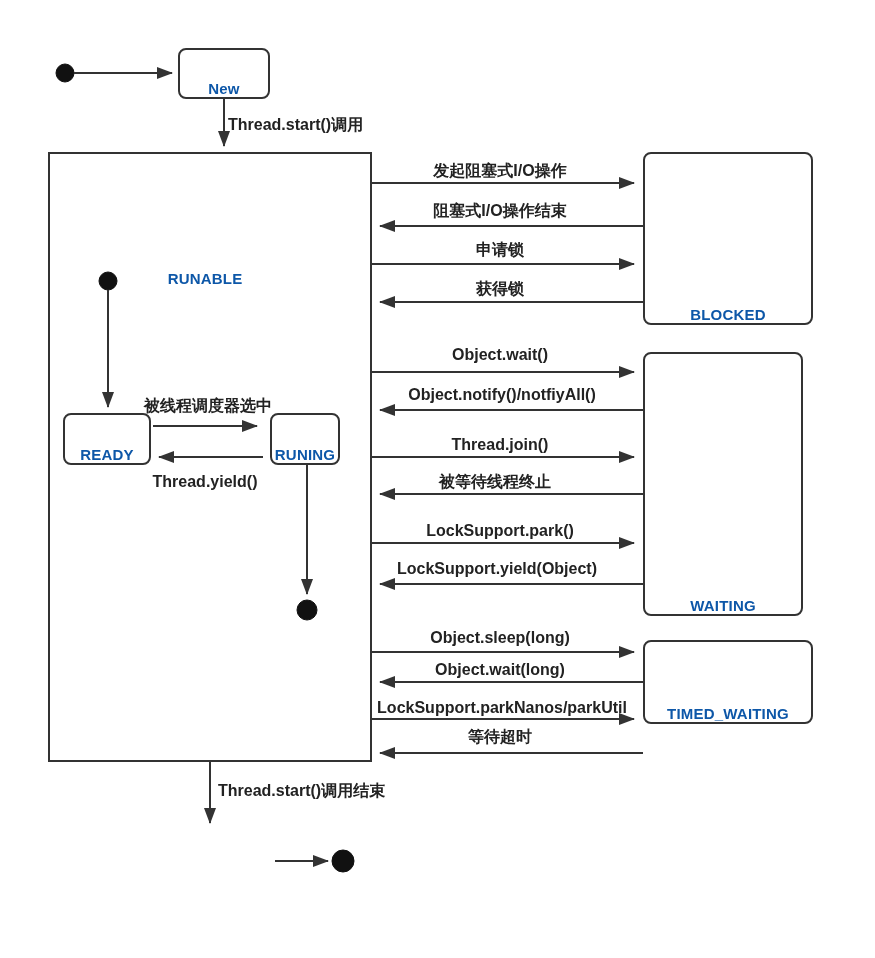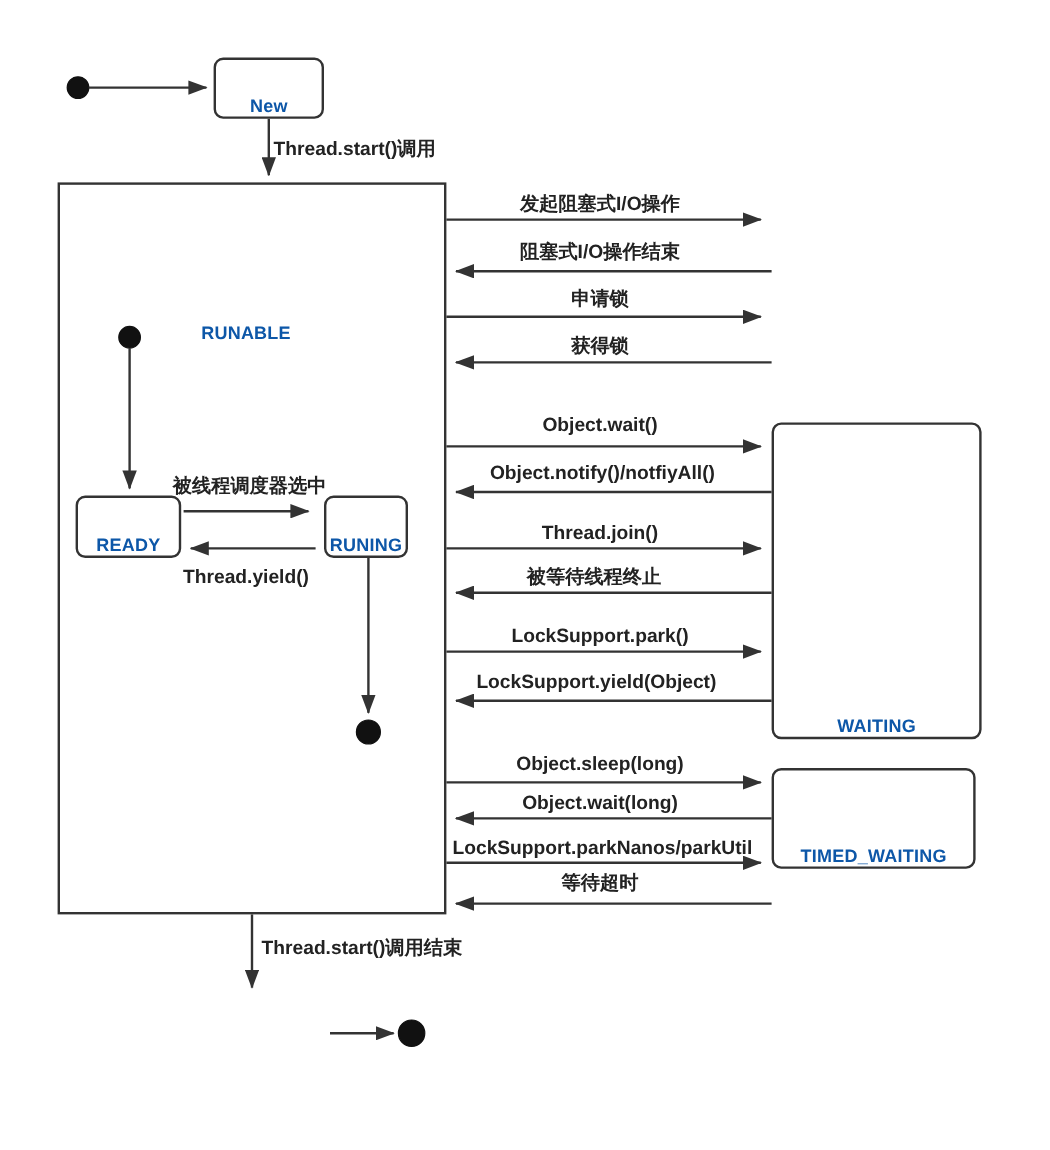--- a/index.html
+++ b/index.html
@@ -84,22 +84,25 @@
   </div>
 
   <div class="state-box" style="left:63px;top:413px;width:88px;height:52px">
     <span class="state-label">READY</span>
   </div>
 
   <div class="state-box" style="left:270px;top:413px;width:70px;height:52px">
     <span class="state-label">RUNING</span>
   </div>
 
+  <div class="state-box" style="left:643px;top:152px;width:170px;height:173px">
+    <span class="state-label">BLOCKED</span>
+  </div>
 
-  <div class="state-box" style="left:643px;top:352px;width:175px;height:264px">
+  <div class="state-box" style="left:643px;top:352px;width:160px;height:264px">
     <span class="state-label">WAITING</span>
   </div>
 
   <div class="state-box" style="left:643px;top:640px;width:170px;height:84px">
     <span class="state-label">TIMED_WAITING</span>
   </div>
 
 
   <div class="tl" style="left:228px;top:116px">Thread.start()调用</div>
   <div class="tl center" style="left:208px;top:397px">被线程调度器选中</div>

